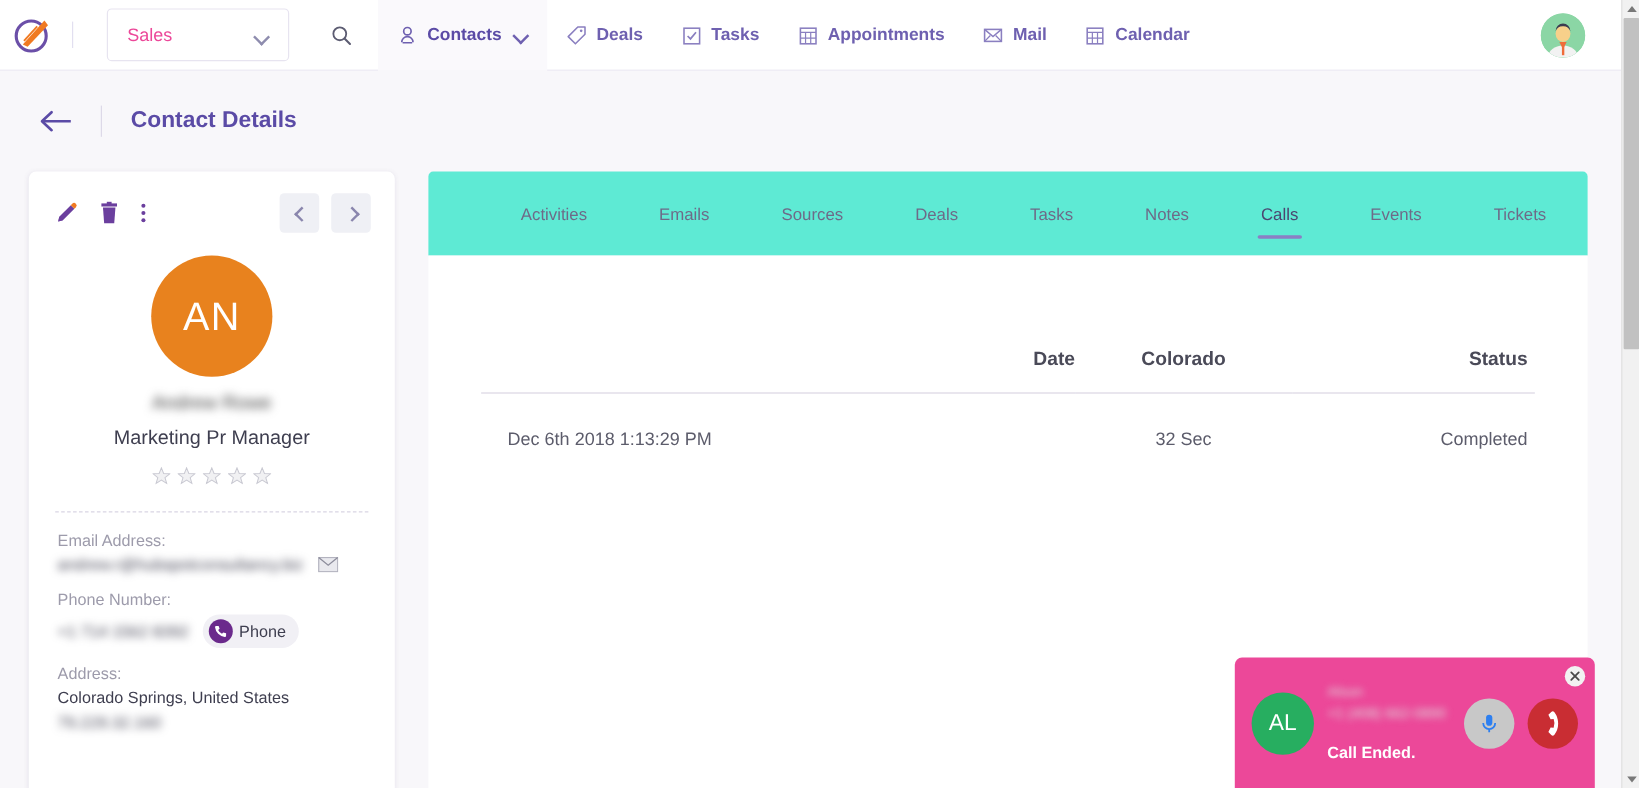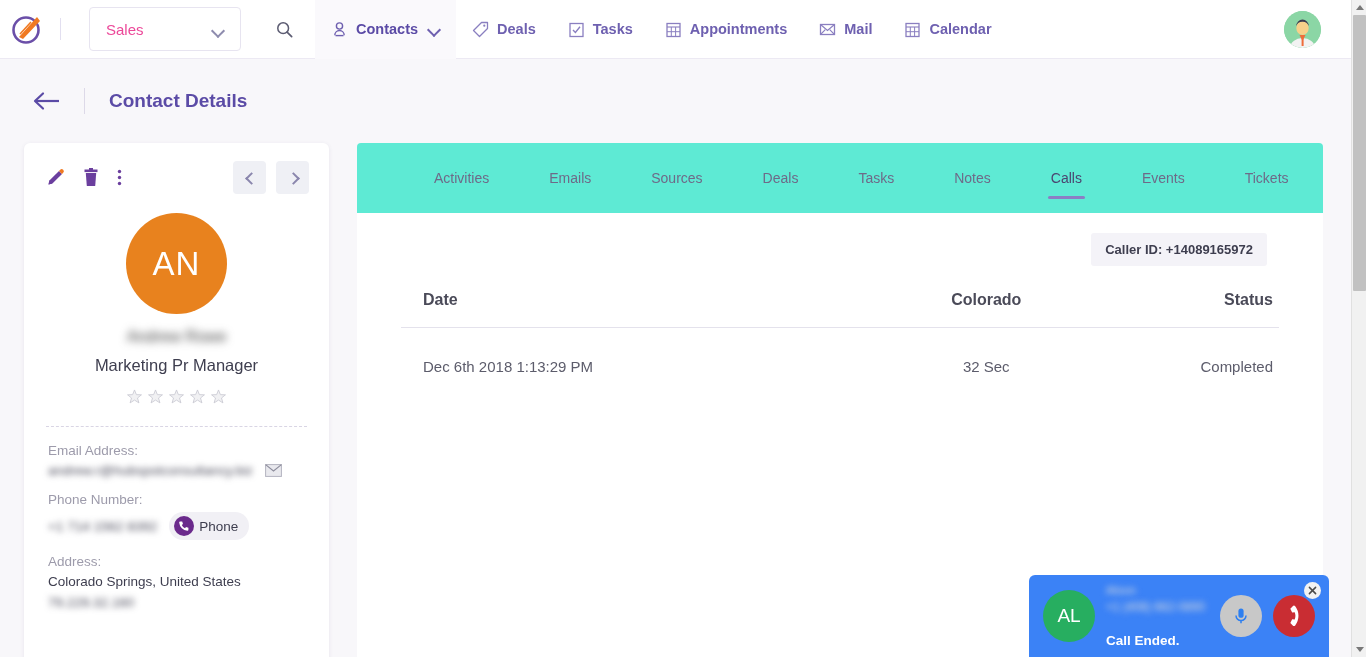--- a/index.html
+++ b/index.html
@@ -151,32 +151,32 @@
   .callerid {
     position: absolute; right: 56px; top: 20px;
     background: #f4f3f8; padding: 9px 14px; border-radius: 3px;
     font-size: 13px; color: #3e3e4f; font-weight: 600;
   }
   table.calls { width: 100%; border-collapse: collapse; margin-top: 56px; }
   table.calls th {
     font-size: 16px; color: #4a4a58; font-weight: 600; padding-bottom: 18px;
     border-bottom: 1px solid #e4e2ec;
   }
-  table.calls th.c1 { text-align: left; padding-left: 22px; margin-top: 24px; }
+  table.calls th.c1 { text-align: right; padding-left: 22px; margin-top: 24px; }
   table.calls th.c2 { text-align: center; }
   table.calls th.c3 { text-align: right; padding-right: 6px; }
   table.calls td { font-size: 15px; color: #5c5c6b; padding-top: 30px; }
   table.calls td.c1 { text-align: left; padding-left: 22px; }
   table.calls td.c2 { text-align: center; }
   table.calls td.c3 { text-align: right; padding-right: 6px; }
 
   
   .callwidget {
     position: absolute; right: 22px; bottom: 0px;
-    width: 300px; height: 82px; background: #3b82f6;
+    width: 300px; height: 109px; background: #ec4899;
     border-radius: 6px 6px 0 0;
     display: flex; align-items: center; padding: 0 14px 0 14px; gap: 11px;
   }
   .cw-avatar {
     width: 52px; height: 52px; border-radius: 50%; background: #27ae60;
     display: flex; align-items: center; justify-content: center;
     color: #fff; font-size: 19px; flex: 0 0 auto;
   }
   .cw-info { flex: 1 1 auto; min-width: 0; }
   .cw-name { height: 13px; font-size: 11px; color: #ddd; filter: blur(3px); user-select: none; }
@@ -446,21 +446,20 @@
           </div>
         <div class="tab">
             <span>Events</span>
           </div>
         <div class="tab">
             <span>Tickets</span>
           </div>
       </div>
 
       <div class="panelbody">
-        <div class="callerid">Caller ID: +14089165972</div>
 
         <table class="calls">
           <thead>
             <tr>
               <th class="c1">Date</th>
               <th class="c2">Colorado</th>
               <th class="c3">Status</th>
             </tr>
           </thead>
           <tbody>

